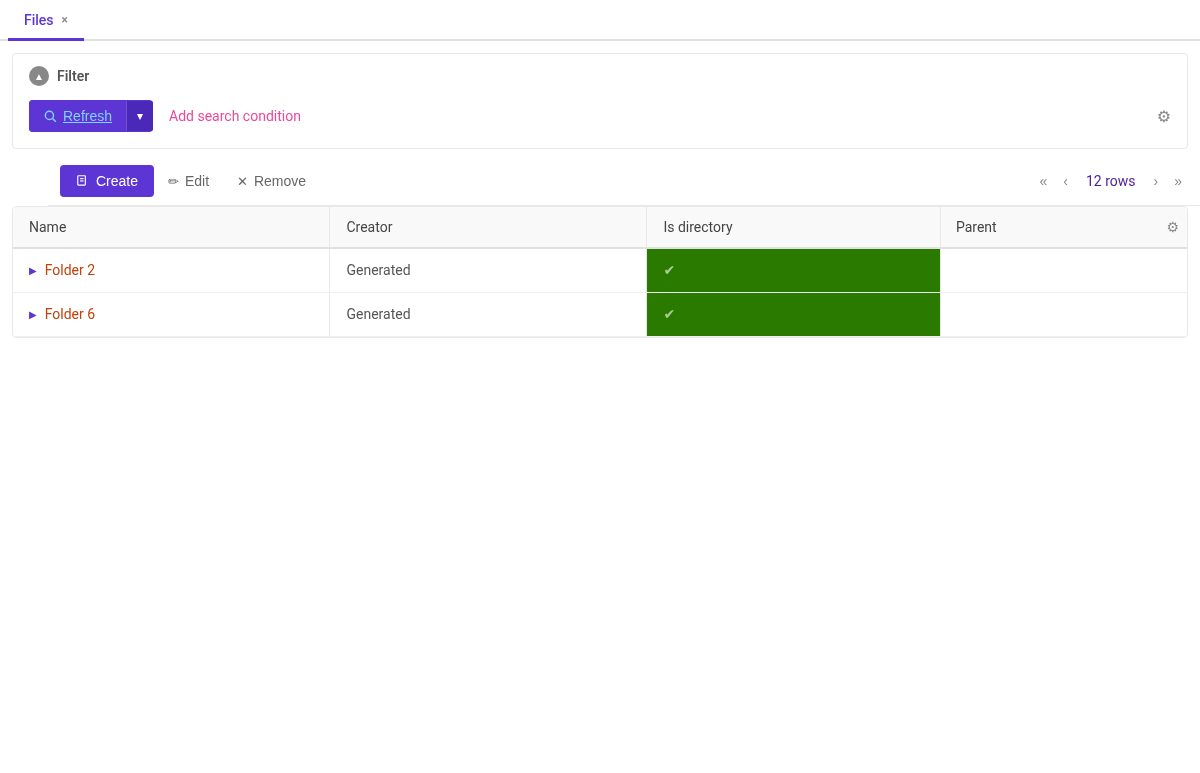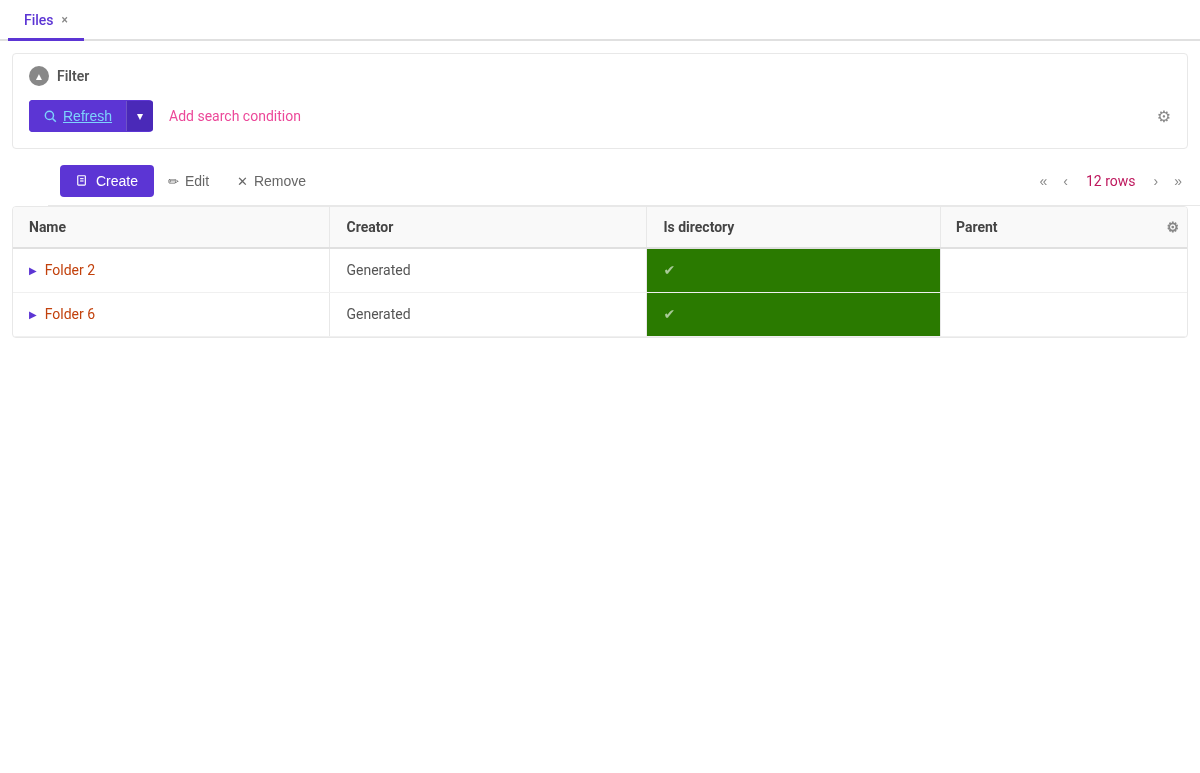--- a/index.html
+++ b/index.html
@@ -156,42 +156,42 @@
       color: #888;
       cursor: pointer;
       padding: 4px 6px;
       font-size: 14px;
     }
     .pagination-btn:disabled {
       color: #ccc;
     }
     .row-count {
       padding: 0 8px;
-      color: #be185d;
+      color: #4c1d95;
     }
 
     
     .table-container {
       margin: 0 12px;
       border: 1px solid #e8e8e8;
       border-radius: 4px;
       overflow: hidden;
     }
     .data-table {
       width: 100%;
       border-collapse: collapse;
     }
     .data-table thead tr {
       background: #f9f9f9;
       border-bottom: 2px solid #e0e0e0;
     }
     .data-table th {
       padding: 12px 16px;
       text-align: left;
-      font-weight: 700;
+      font-weight: 400;
       font-size: 14px;
       color: #444;
       border-right: 1px solid #e8e8e8;
       position: relative;
     }
     .data-table th:last-child {
       border-right: none;
       padding-left: 15px;
     }
     .data-table td {

